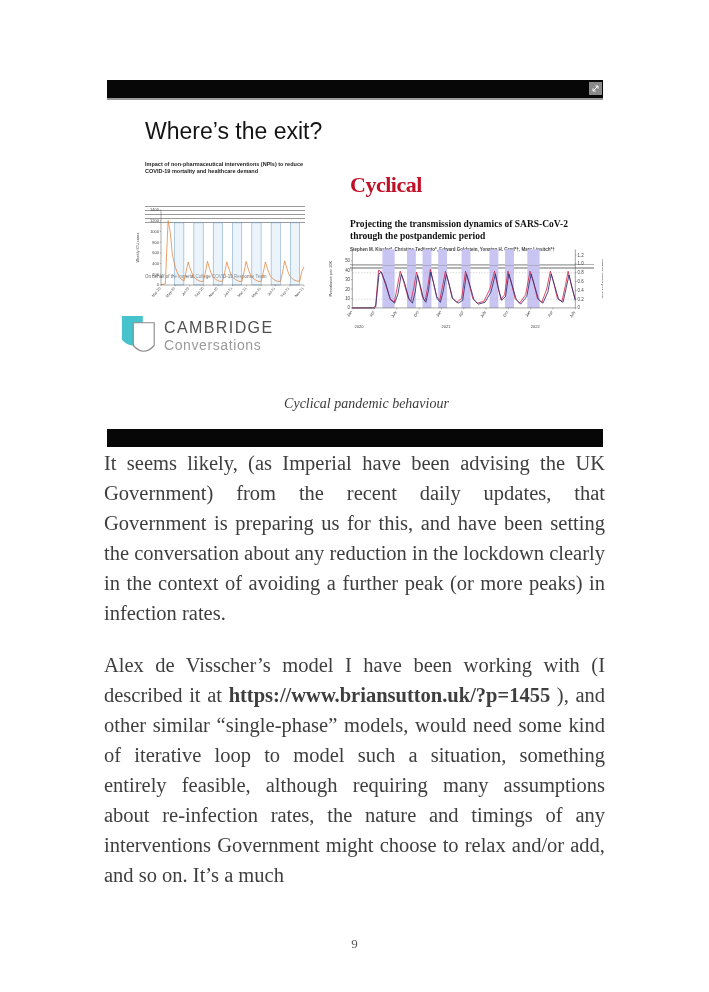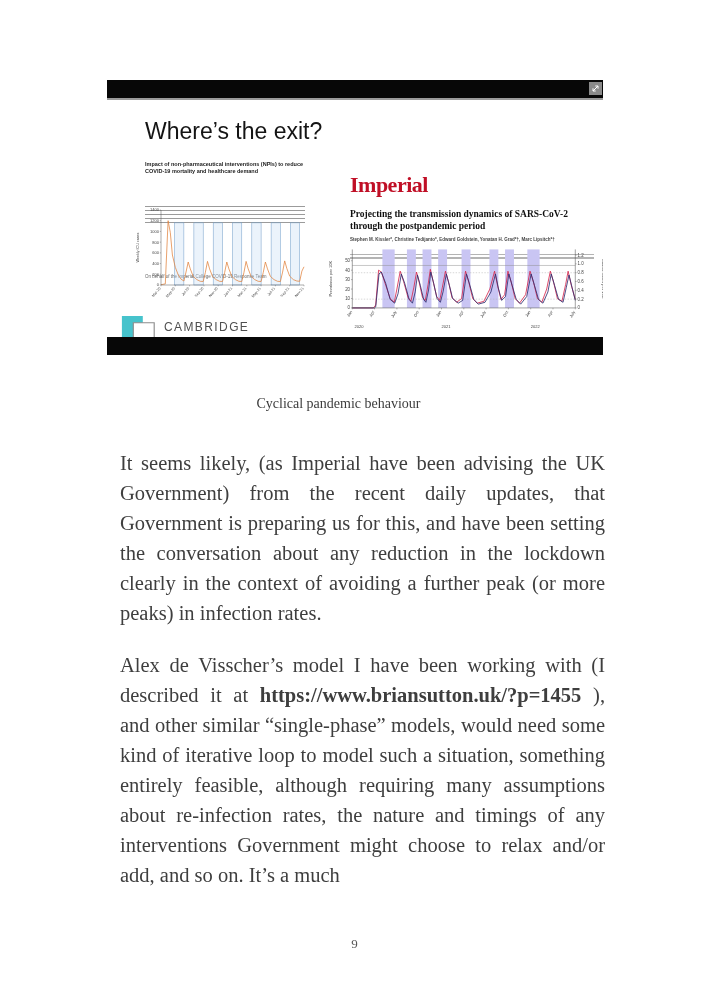--- a/index.html
+++ b/index.html
@@ -4,52 +4,52 @@
 <style>
   html,body{margin:0;padding:0;}
   body{width:709px;height:992px;background:#ffffff;position:relative;overflow:hidden;
        font-family:"Liberation Serif",serif;}
   
   .figure-wrap{position:absolute;left:107px;top:80px;width:496px;}
   .bar{background:#070707;height:18px;width:100%;}
   .bar-top{border-bottom:2px solid #9a9a9a;}
   .expand-btn{position:absolute;top:2px;right:1px;width:13px;height:13px;background:#8a8a8a;
               display:flex;align-items:center;justify-content:center;cursor:pointer;}
-  .slide{position:relative;width:496px;height:237px;background:#ffffff;overflow:hidden;
+  .slide{position:relative;width:496px;height:329px;background:#ffffff;overflow:hidden;
          font-family:"Liberation Sans",sans-serif;}
   .slide-title{position:absolute;left:38px;top:18px;font-size:23px;color:#141414;letter-spacing:0;}
   
   .lpaper{position:absolute;left:38px;top:61px;width:164px;}
   .scale-half{transform:scale(0.5);transform-origin:0 0;}
   .lpaper-title{width:328px;font-size:11px;font-weight:bold;color:#1c1c1c;line-height:1.25;}
   .mlines{background:repeating-linear-gradient(to bottom,#9b9b9b 0,#9b9b9b 1.4px,transparent 1.4px,transparent 3.9px);}
   .lpaper-authors{width:160px;height:20px;margin-top:17px;}
   .lpaper-note{width:320px;font-size:9px;color:#666;margin-top:48px;}
   .chart-imperial{position:absolute;left:28px;top:104px;width:172px;height:108px;}
   
   .logo{position:absolute;left:13px;top:214px;display:flex;align-items:center;gap:6px;}
-  .logo-text-1{font-size:12px;color:#4f4f4f;letter-spacing:1.4px;line-height:1.2;}
+  .logo-text-1{font-size:16px;color:#4f4f4f;letter-spacing:1.4px;line-height:1.2;}
   .logo-text-2{font-size:14px;color:#9a9a9a;letter-spacing:0.6px;line-height:1.2;}
   
   .rpaper{position:absolute;left:243px;top:72px;width:253px;}
   .science-wordmark{font-family:"Liberation Serif",serif;font-size:22px;font-weight:bold;
                     color:#c00f26;letter-spacing:-0.5px;}
   .rpaper-title{font-family:"Liberation Serif",serif;font-size:9.5px;font-weight:bold;color:#101010;
-                line-height:1.3;margin-top:10px;width:250px;}
+                line-height:1.3;margin-top:20px;width:250px;}
   .rpaper-authors{width:506px;font-size:9px;font-weight:bold;color:#444;margin-top:4px;white-space:nowrap;}
   .rpaper-affil{width:244px;height:7px;margin-top:7px;
       background:repeating-linear-gradient(to bottom,#b4b4b4 0,#b4b4b4 1.2px,transparent 1.2px,transparent 3.4px);}
   .chart-science{position:absolute;left:221px;top:145px;width:276px;height:85px;}
   svg{font-family:"Liberation Sans",sans-serif;}
   
-  .caption{position:absolute;left:88px;top:396px;width:501px;text-align:center;
-           font-size:14px;color:#3c3c3c;}
+  .caption{position:absolute;left:116px;top:396px;width:501px;text-align:center;
+           font-style:italic;font-size:14px;color:#3c3c3c;}
   .bodytext{position:absolute;left:104px;top:448px;width:501px;font-size:20.5px;
             line-height:30px;color:#3e3e3e;text-align:justify;}
-  .bodytext p{margin:0 0 22px 16px;}
+  .bodytext p{margin:0 0 22px 0;}
   .url{white-space:nowrap;font-weight:bold;}
   .pagenum{position:absolute;left:0;top:936px;width:709px;text-align:center;
            font-size:13px;color:#565656;}
 </style>
 </head>
 <body>
 
 <div class="figure-wrap">
   <div class="bar bar-top"></div>
   <div class="expand-btn">
@@ -127,21 +127,21 @@
         <path d="M2,2 H24 V27 Q13,39 2,27 Z" fill="#46c3cc"></path>
         <path d="M14,9 H36 V33 Q25,45 14,33 Z" fill="#ffffff" stroke="#8c8c8c" stroke-width="1.2"></path>
       </svg>
       <div>
         <div class="logo-text-1">CAMBRIDGE</div>
         <div class="logo-text-2">Conversations</div>
       </div>
     </div>
 
     <div class="rpaper">
-      <div class="science-wordmark">Imperial</div>
+      <div class="science-wordmark">Cyclical</div>
       <div class="rpaper-title">Projecting the transmission dynamics of SARS-CoV-2 through the postpandemic period</div>
       <div class="scale-half">
         <div class="rpaper-authors">Stephen M. Kissler*, Christine Tedijanto*, Edward Goldstein, Yonatan H. Grad*†, Marc Lipsitch*†</div>
       </div>
       <div class="rpaper-affil"></div>
     </div>
     <svg id="chart-science" class="chart-science" viewBox="0 0 250 77">
         <rect x="49.27" y="4.00" width="11.11" height="53.00" fill="#c9c5f3" stroke="none" stroke-width="0.5"></rect>
         <rect x="71.49" y="4.00" width="8.08" height="53.00" fill="#c9c5f3" stroke="none" stroke-width="0.5"></rect>
         <rect x="85.63" y="4.00" width="8.08" height="53.00" fill="#c9c5f3" stroke="none" stroke-width="0.5"></rect>

